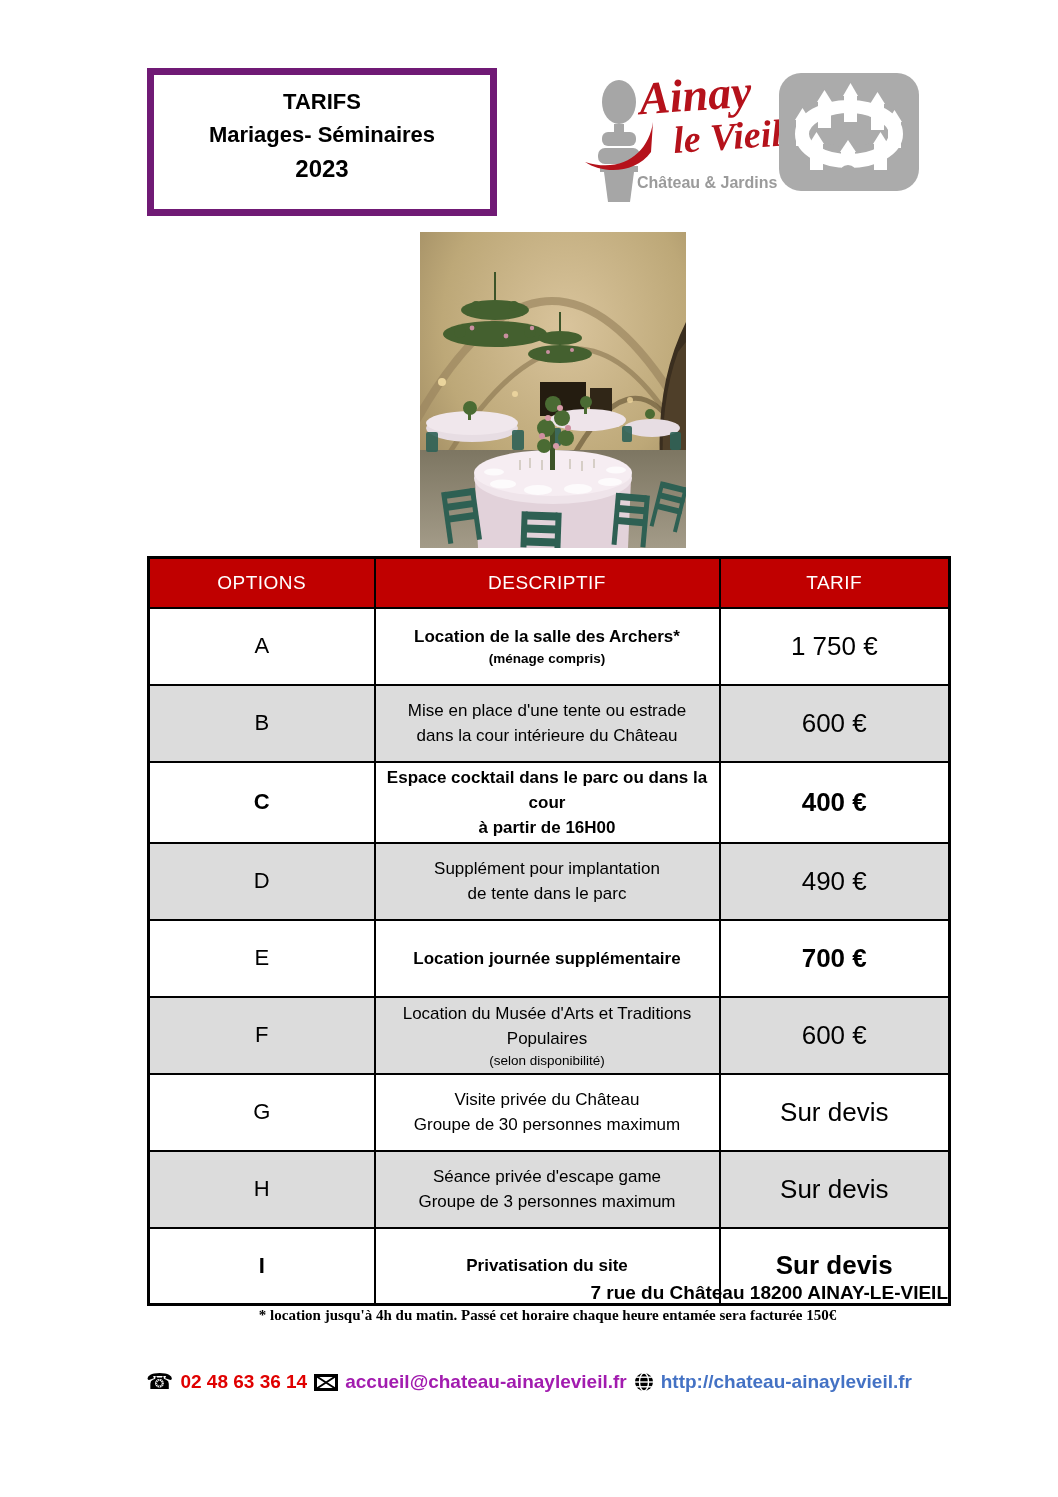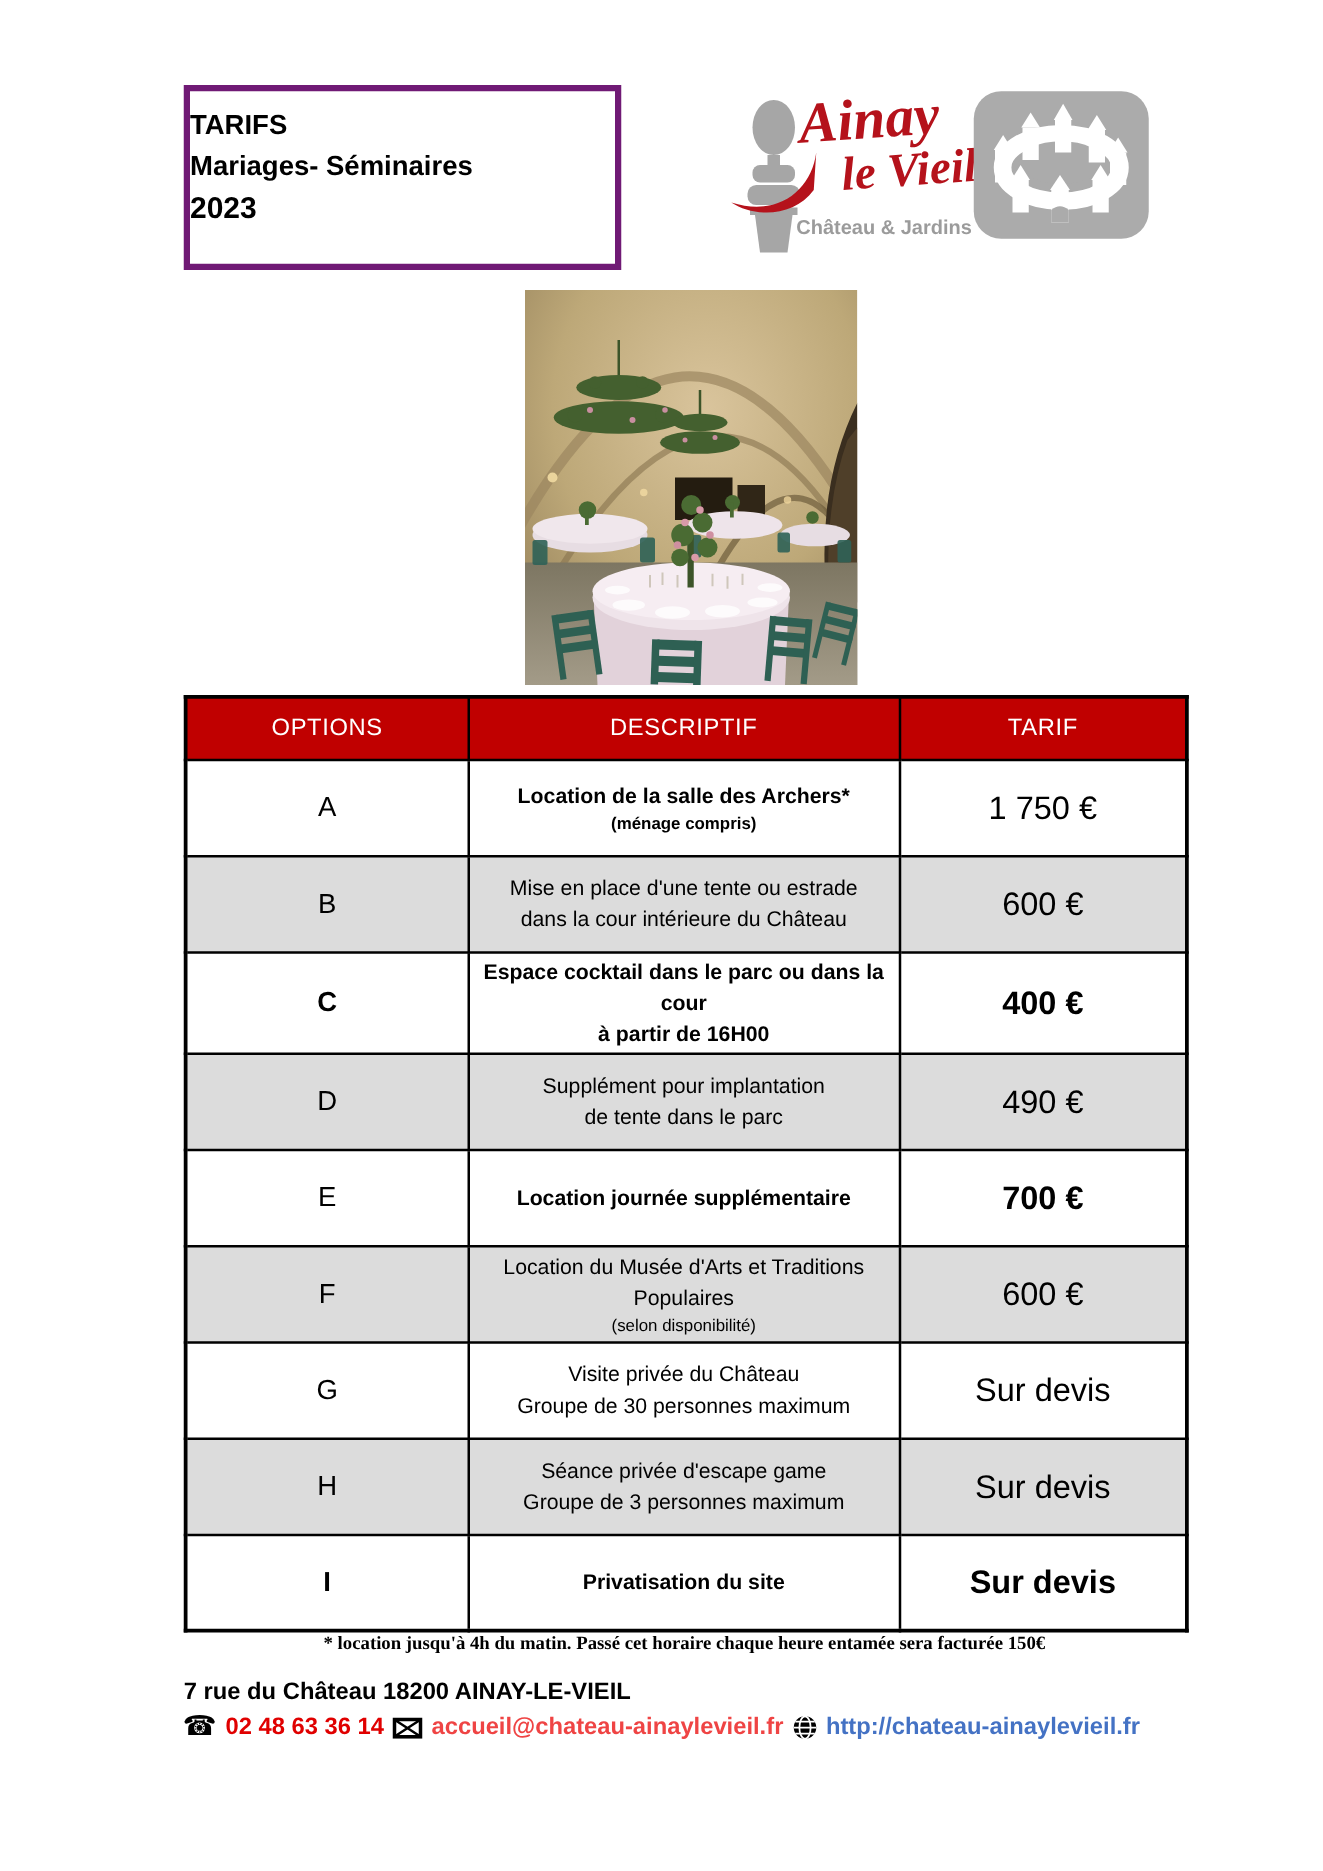--- a/index.html
+++ b/index.html
@@ -3,21 +3,21 @@
 <meta charset="utf-8">
 <style>
   * { margin:0; padding:0; box-sizing:border-box; }
   html,body { background:#fff; }
   body { font-family:"Liberation Sans", sans-serif; color:#000; }
   .page { position:relative; width:1058px; height:1497px; margin:0 auto; background:#fff; overflow:hidden; }
 
   
   .title-box {
     position:absolute; left:147px; top:68px; width:350px; height:148px;
-    border:5px solid #701a75; padding-top:10px;
+    border:7px solid #701a75; text-align:center; padding-top:10px;
   }
   .title-box .t-line { font-size:22px; font-weight:bold; line-height:33px; }
   .title-box .t-year { font-size:24px; font-weight:bold; line-height:36px; }
 
   
   .logo { position:absolute; left:575px; top:70px; width:345px; height:135px; }
   .logo .topiary { position:absolute; left:8px; top:8px; }
   .logo .brand { position:absolute; left:64px; top:0; width:150px; color:#b5121b; font-family:"Liberation Serif", serif; font-style:italic; font-weight:bold; }
   .logo .brand .n1 { font-size:46px; line-height:48px; transform:rotate(-4deg); }
   .logo .brand .n2 { font-size:38px; line-height:36px; margin-left:34px; transform:rotate(-4deg); }
@@ -34,25 +34,25 @@
   table.tarifs tbody tr { height:77px; }
   td.opt   { font-size:22px; }
   td.desc  { font-size:17px; line-height:25px; padding:2px 10px; }
   td.desc .small { font-size:13.5px; line-height:19px; }
   td.tarif { font-size:26px; }
   tr.shaded td { background:#dcdcdc; }
   .bold { font-weight:bold;border-radius:27px; }
 
   
   .footnote { position:absolute; left:147px; top:1307px; width:801px; text-align:center; font-size:15px; font-weight:bold;font-family:Liberation Serif, serif; }
-  .address  { position:absolute; left:147px; top:1343px; width:801px; text-align:left; font-size:19px; font-weight:bold; }
+  .address  { position:absolute; left:147px; top:1282px; width:801px; text-align:right; font-size:19px; font-weight:bold; }
   .contact  { position:absolute; left:0; top:1371px; width:1058px; display:flex; justify-content:center; align-items:center; gap:7px; font-size:19px; font-weight:bold; }
   .contact .phone-glyph { font-family:"DejaVu Sans", sans-serif; font-size:22px; line-height:22px; color:#000; }
   .contact .phone   { color:#e00000; }
-  .contact .email   { color:#ef4444; text-decoration:none; }
+  .contact .email   { color:#a21caf; text-decoration:none; }
   .contact .website { color:#4472c4; text-decoration:none; }
   .contact svg { display:block; }
 </style>
 </head>
 <body>
 
 <div class="page">
 
   <div class="title-box">
     <div class="t-line">TARIFS</div>

